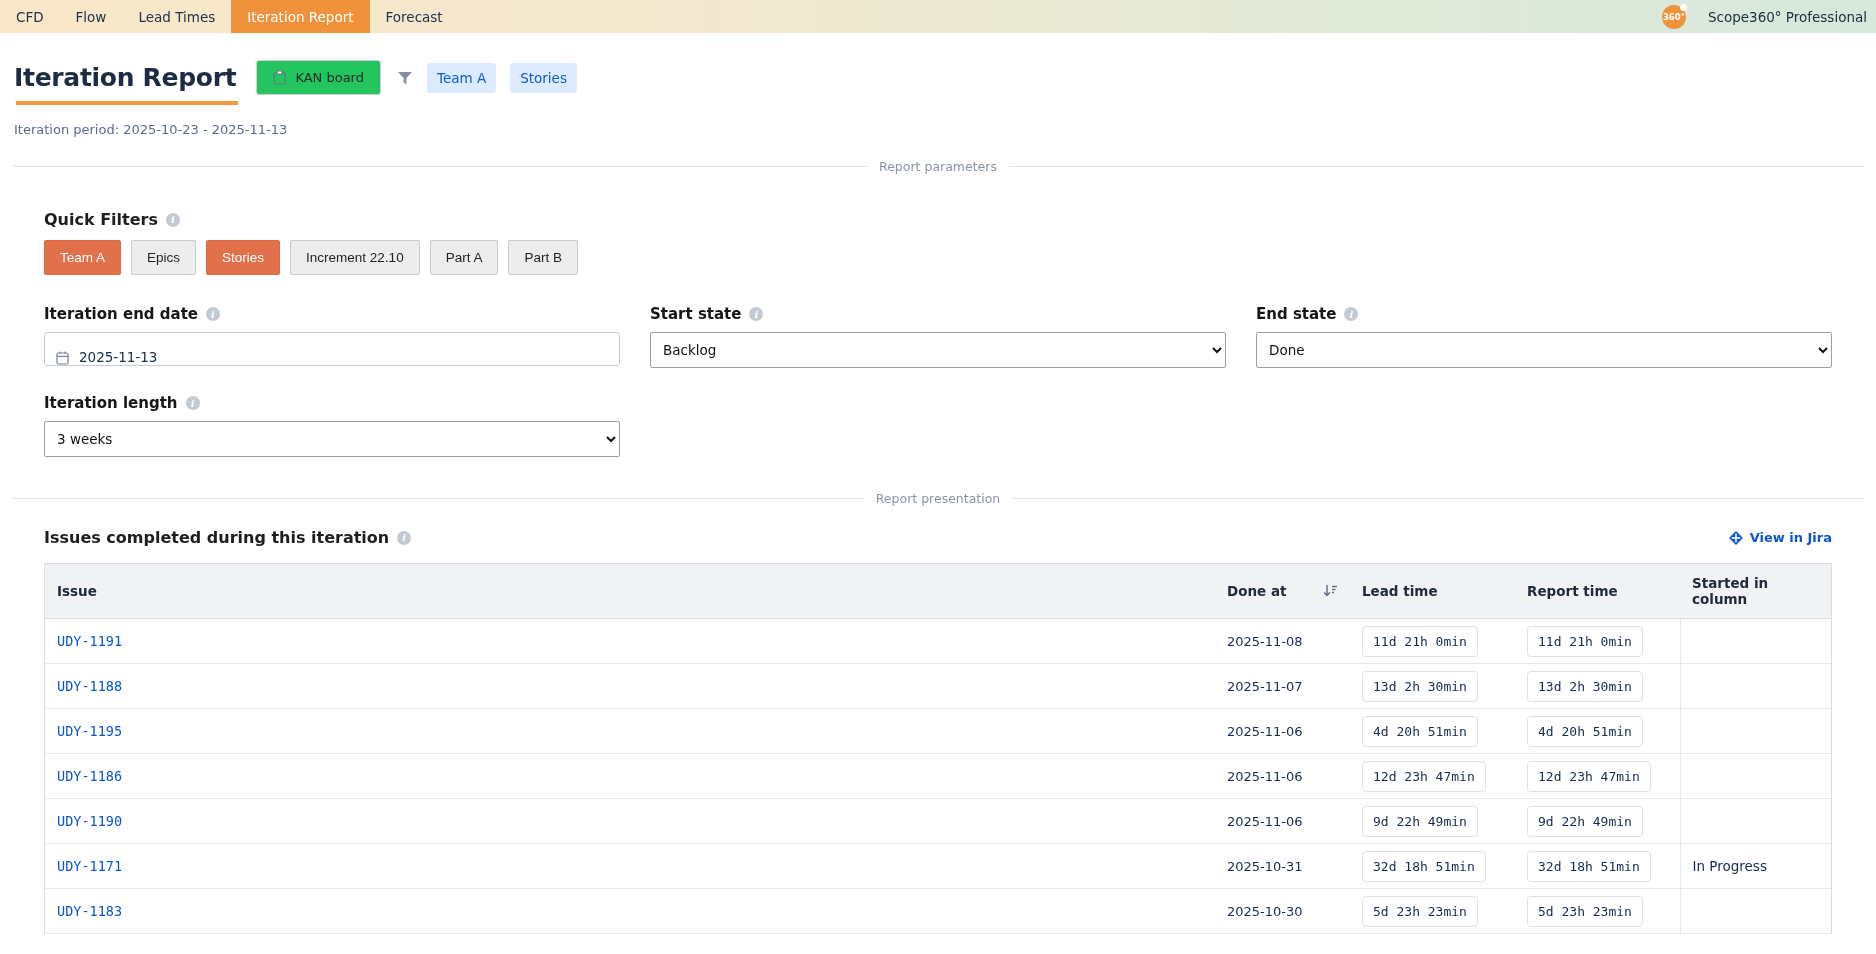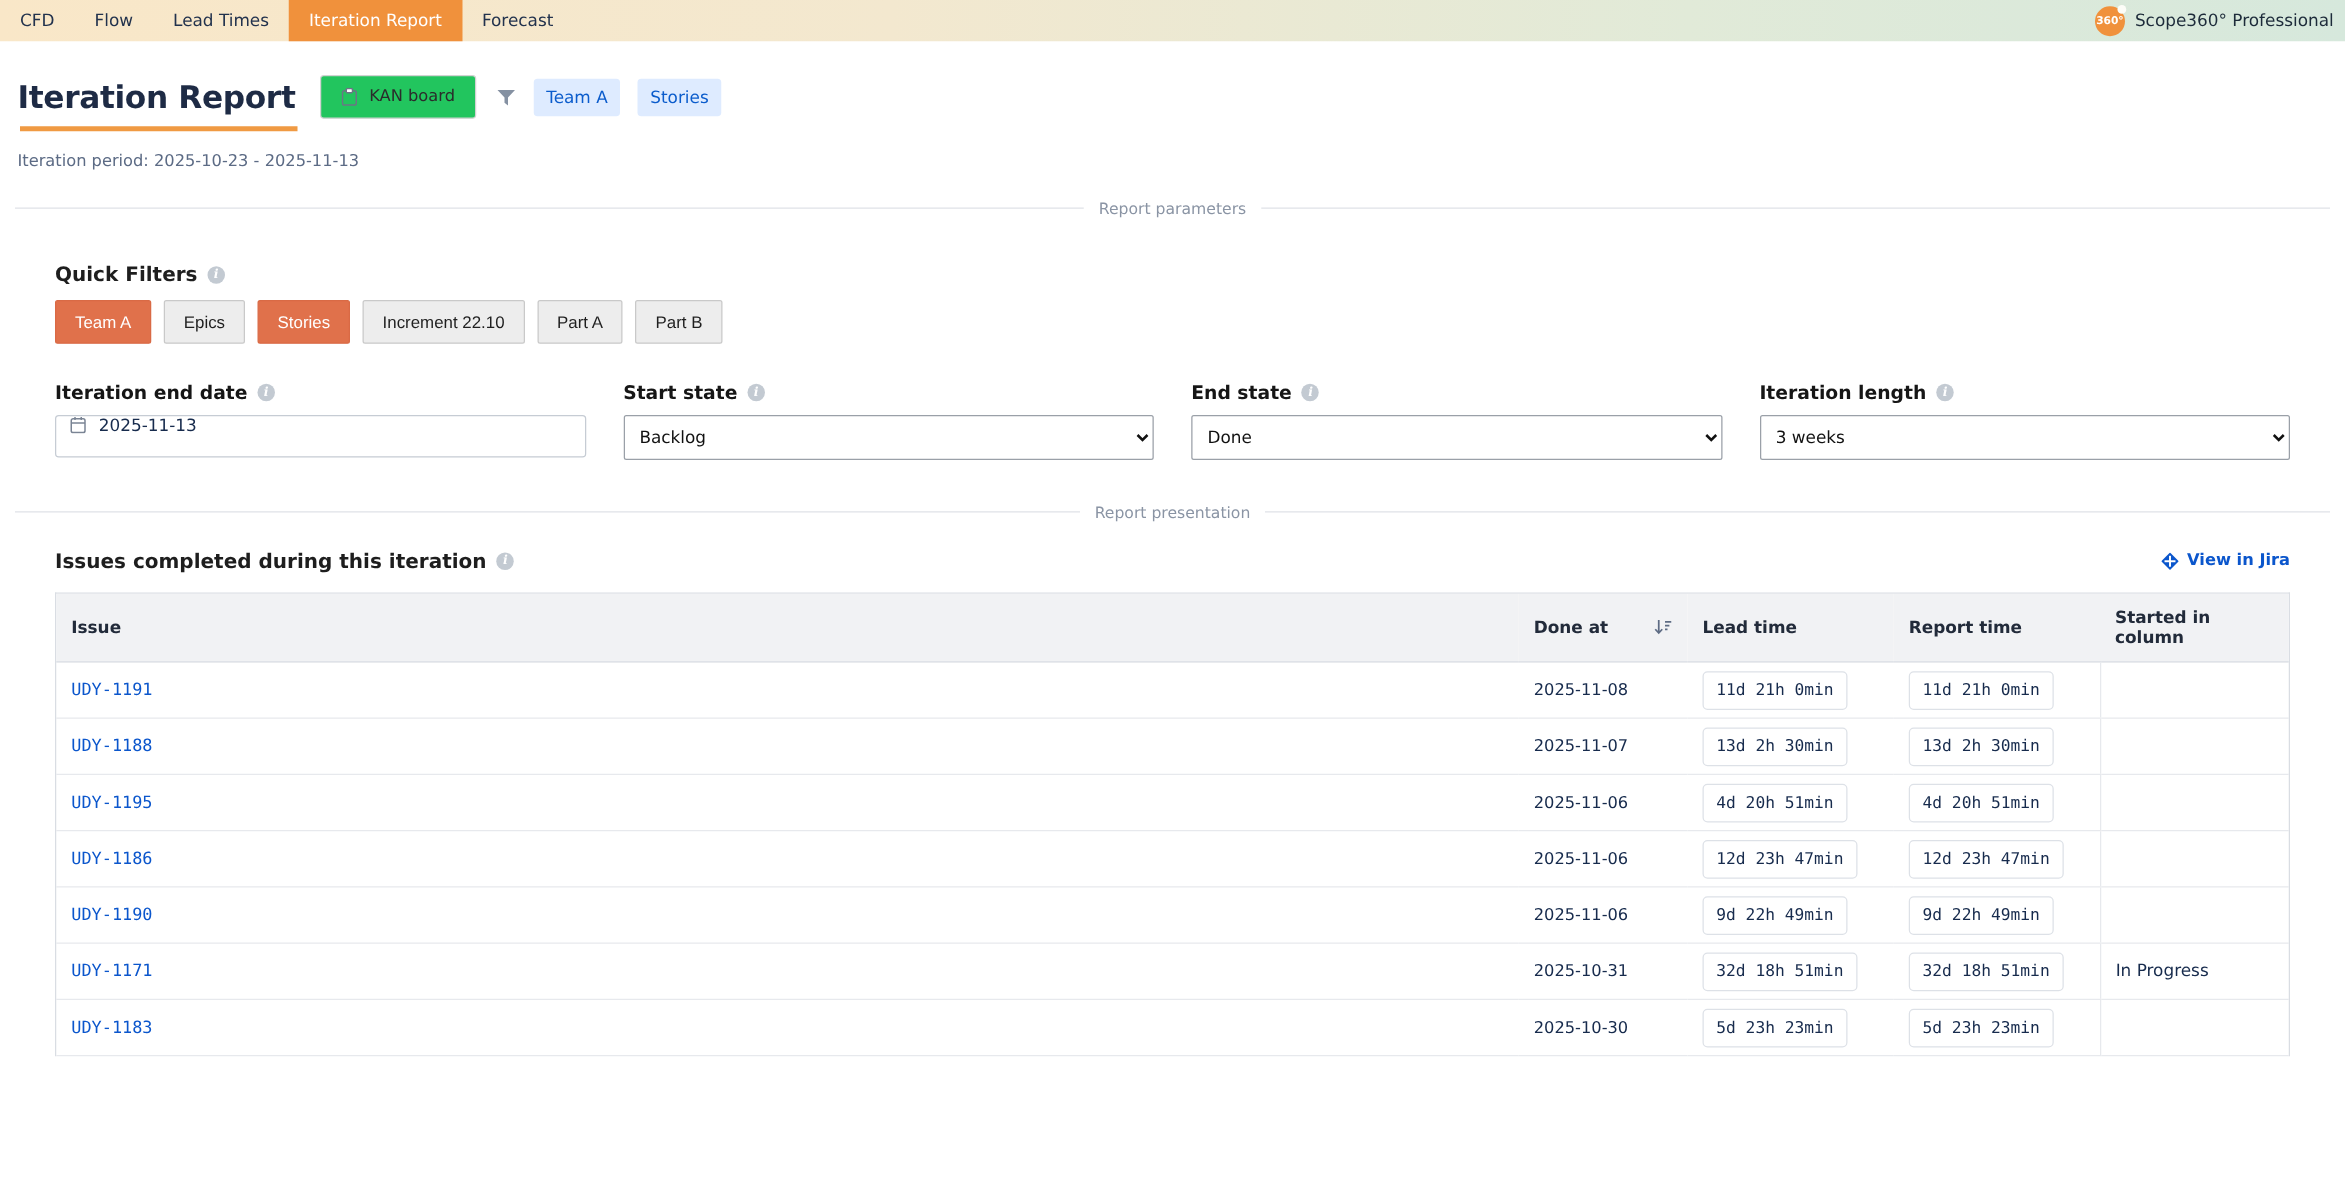--- a/index.html
+++ b/index.html
@@ -5,21 +5,21 @@
   * { box-sizing: border-box; margin: 0; padding: 0; }
   html,body { width:1876px; height:954px; overflow:hidden; background:#fff;
     font-family:"DejaVu Sans","Liberation Sans",sans-serif; color:#172b4d; }
 
   
   .navbar { height:33px; display:flex; align-items:stretch;
     background:linear-gradient(90deg,#f9e7c8 0%,#f3e8cf 38%,#e1ead8 72%,#d6e8dc 100%);
     font-size:13.5px; }
   .nav-tab { display:flex; align-items:center; padding:0 16px; color:#22324d; cursor:pointer; white-space:nowrap; }
   .nav-tab.active { background:#f0913c; color:#fff; }
-  .nav-brand { margin-left:auto; display:flex; align-items:center; gap:8px; padding-right:9px; color:#1d2b3a; }
+  .nav-brand { margin-left:auto; display:flex; align-items:center; gap:22px; padding-right:9px; color:#1d2b3a; }
   .badge360 { width:24px; height:24px; border-radius:50%; background:#f0913c; color:#fff;
     font-weight:bold; font-size:8.5px; display:flex; align-items:center; justify-content:center; position:relative; flex:0 0 auto; }
   .badge360::after { content:''; position:absolute; top:-1px; right:-1px; width:7px; height:7px; background:#fdfdf8; border-radius:50%; }
 
   
   .title-row { display:flex; align-items:center; margin:27px 30px 0 14px; }
   .page-title { font-size:25px; font-weight:bold; color:#1e2b45; position:relative; letter-spacing:-0.3px; }
   .page-title::after { content:''; position:absolute; left:2px; right:-2px; bottom:-13px; height:4px; background:#f09a43; }
   .board-btn { margin-left:20px; display:flex; align-items:center; gap:9px; padding:9px 16px;
     background:#22c55e; border:1px solid #d2d2d2; border-radius:3px; font-size:13px; color:#2b2b2b; cursor:pointer; }
@@ -37,23 +37,23 @@
   .info-icon { width:14px; height:14px; border-radius:50%; background:#c3cad2; color:#fff;
     font-size:10px; font-weight:bold; font-style:italic; display:inline-flex; align-items:center; justify-content:center;
     font-family:"DejaVu Serif",serif; flex:0 0 auto; }
 
   .filters { display:flex; gap:10px; margin-top:11px; }
   .filter-btn { padding:9px 15px; font-size:13.5px; border:1px solid #c9c9c9; background:#ededed;
     color:#1f1f1f; border-radius:2px; cursor:pointer; white-space:nowrap; }
   .filter-btn.active { background:#e0714b; border-color:#d96a45; color:#fff; }
 
   
-  .form-grid { display:grid; grid-template-columns:1fr 1fr 1fr 1fr; column-gap:30px; row-gap:26px; margin-top:30px; }
+  .form-grid { display:grid; grid-template-columns:1fr 1fr 1fr; column-gap:30px; row-gap:26px; margin-top:30px; }
   .field-label { font-size:15px; font-weight:bold; color:#161616; display:flex; gap:8px; align-items:center; margin-bottom:9px; }
-  .text-input { display:flex; align-items:flex-start; gap:10px; border:1px solid #c6ccd4; border-radius:3px;
+  .text-input { display:flex; align-items:flex-end; gap:10px; border:1px solid #c6ccd4; border-radius:3px;
     height:34px; padding:0 11px; font-size:13.5px; color:#172b4d; background:#fff; }
   select { width:100%; height:36px; border:1px solid #9aa0a8; border-radius:2px; font-size:13.5px;
     color:#111; padding:0 8px; background:#fff; font-family:inherit; }
 
   
   .issues-head { display:flex; justify-content:space-between; align-items:center; margin-top:22px; }
   .jira-link { display:flex; align-items:center; gap:7px; color:#0b56cc; font-size:13px; font-weight:bold; text-decoration:none; cursor:pointer;text-align:right; }
 
   .table-wrap { margin-top:16px; border:1px solid #d9dde3; border-bottom:none; }
   table { width:100%; border-collapse:collapse; font-size:13.5px; table-layout:fixed; }

